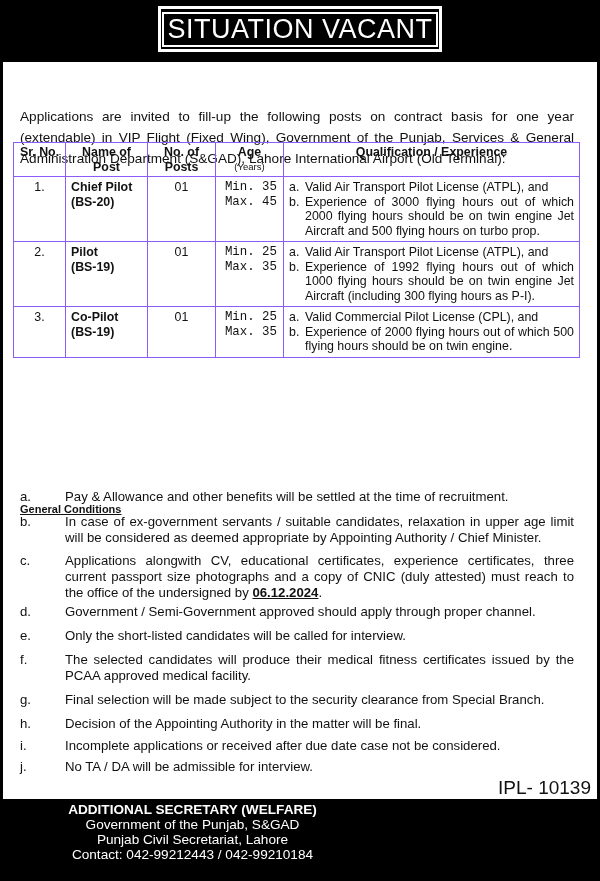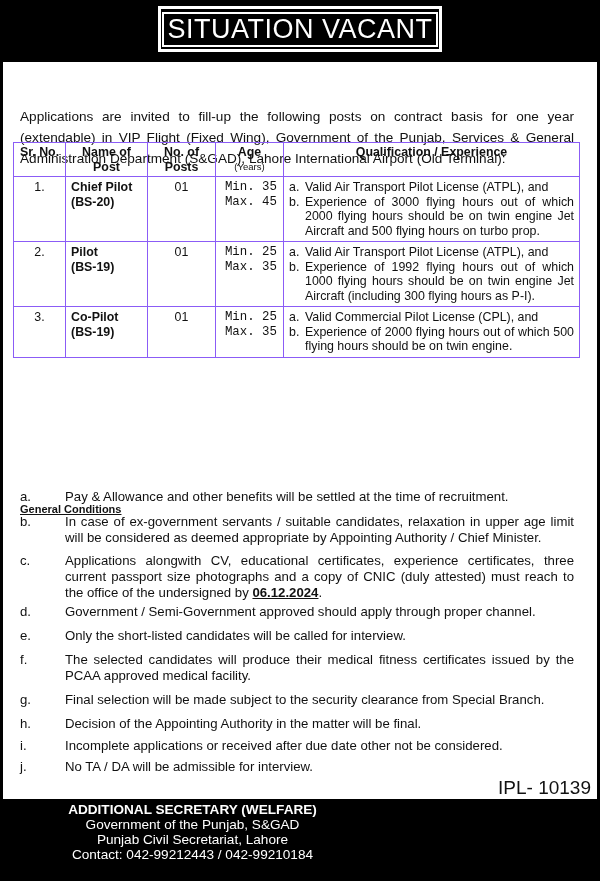--- a/index.html
+++ b/index.html
@@ -160,21 +160,21 @@
       <div class="cond" style="top: 630px;">
         <span class="l">g.</span>
         <span class="t"><span>Final selection will be made subject to the security clearance from Special Branch.</span></span>
       </div>
       <div class="cond" style="top: 654px;">
         <span class="l">h.</span>
         <span class="t"><span>Decision of the Appointing Authority in the matter will be final.</span></span>
       </div>
       <div class="cond" style="top: 676px;">
         <span class="l">i.</span>
-        <span class="t"><span>Incomplete applications or received after due date other not be considered.</span></span>
+        <span class="t"><span>Incomplete applications or received after due date case not be considered.</span></span>
       </div>
       <div class="cond" style="top: 697px;">
         <span class="l">j.</span>
         <span class="t"><span>No TA / DA will be admissible for interview.</span></span>
       </div>
     </div>
 
   <div class="ref">IPL- 10139</div>
 </div>
 

